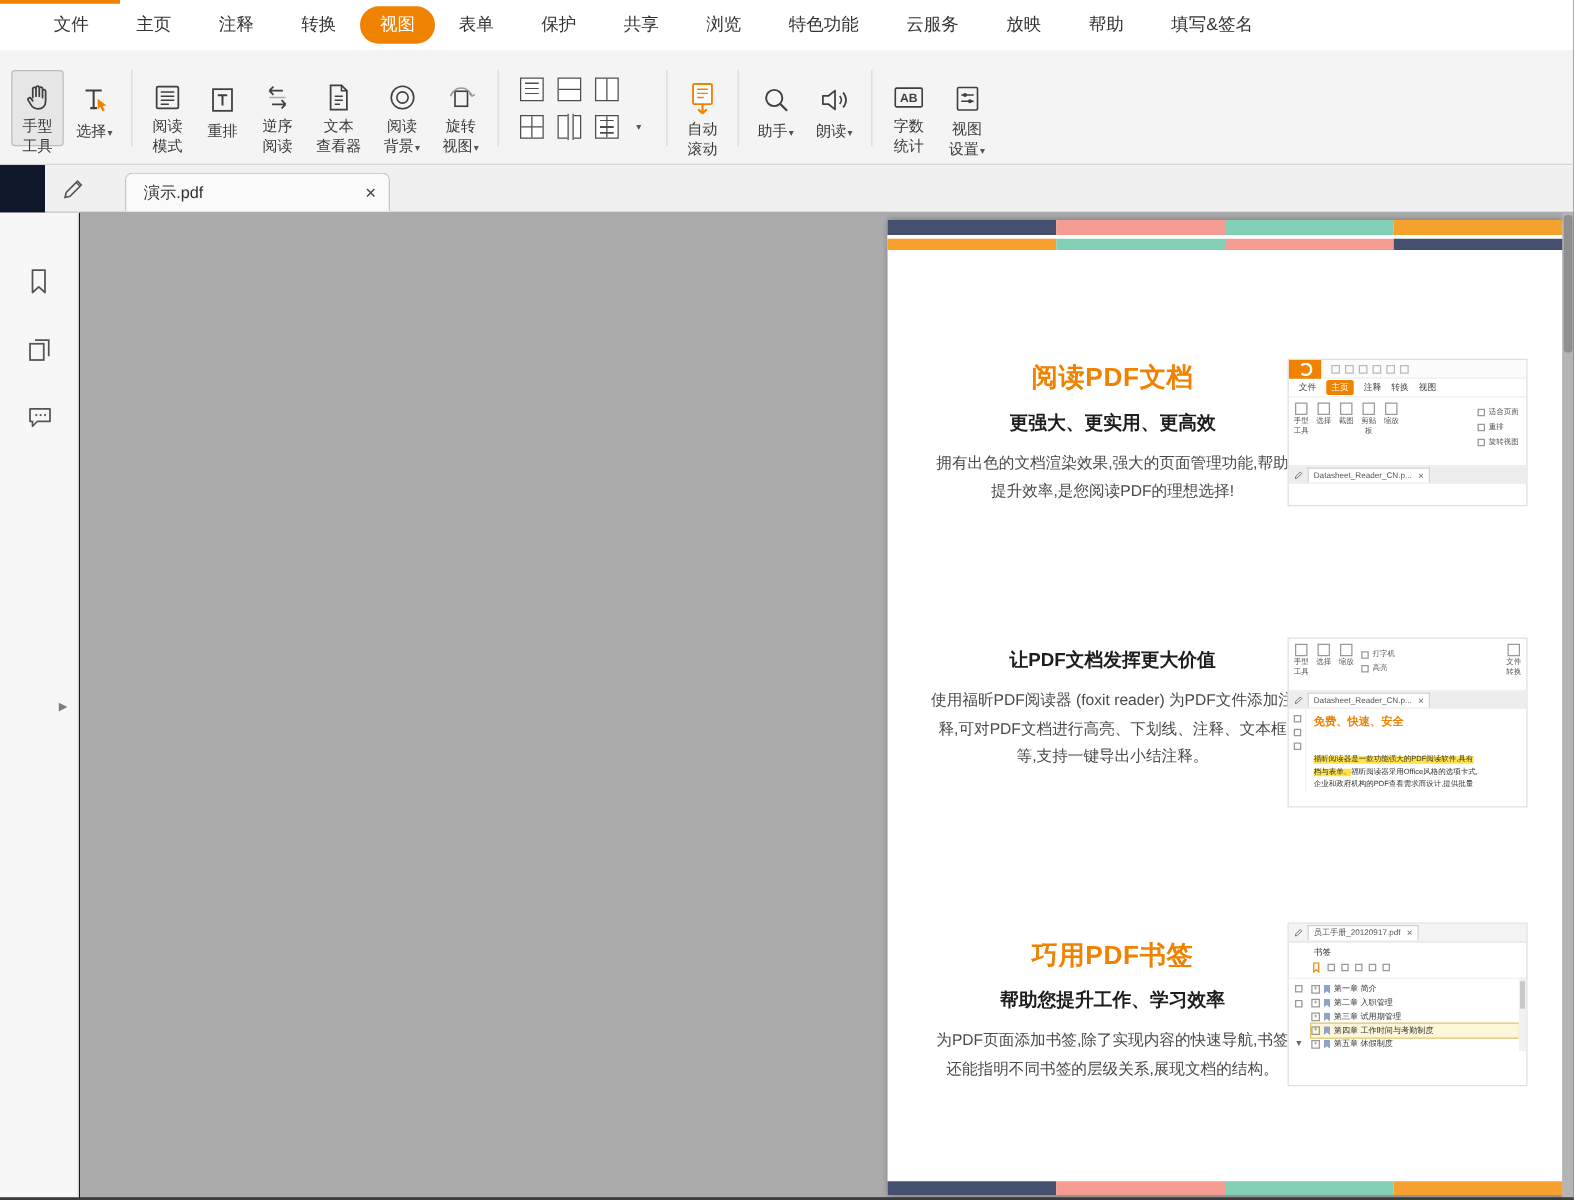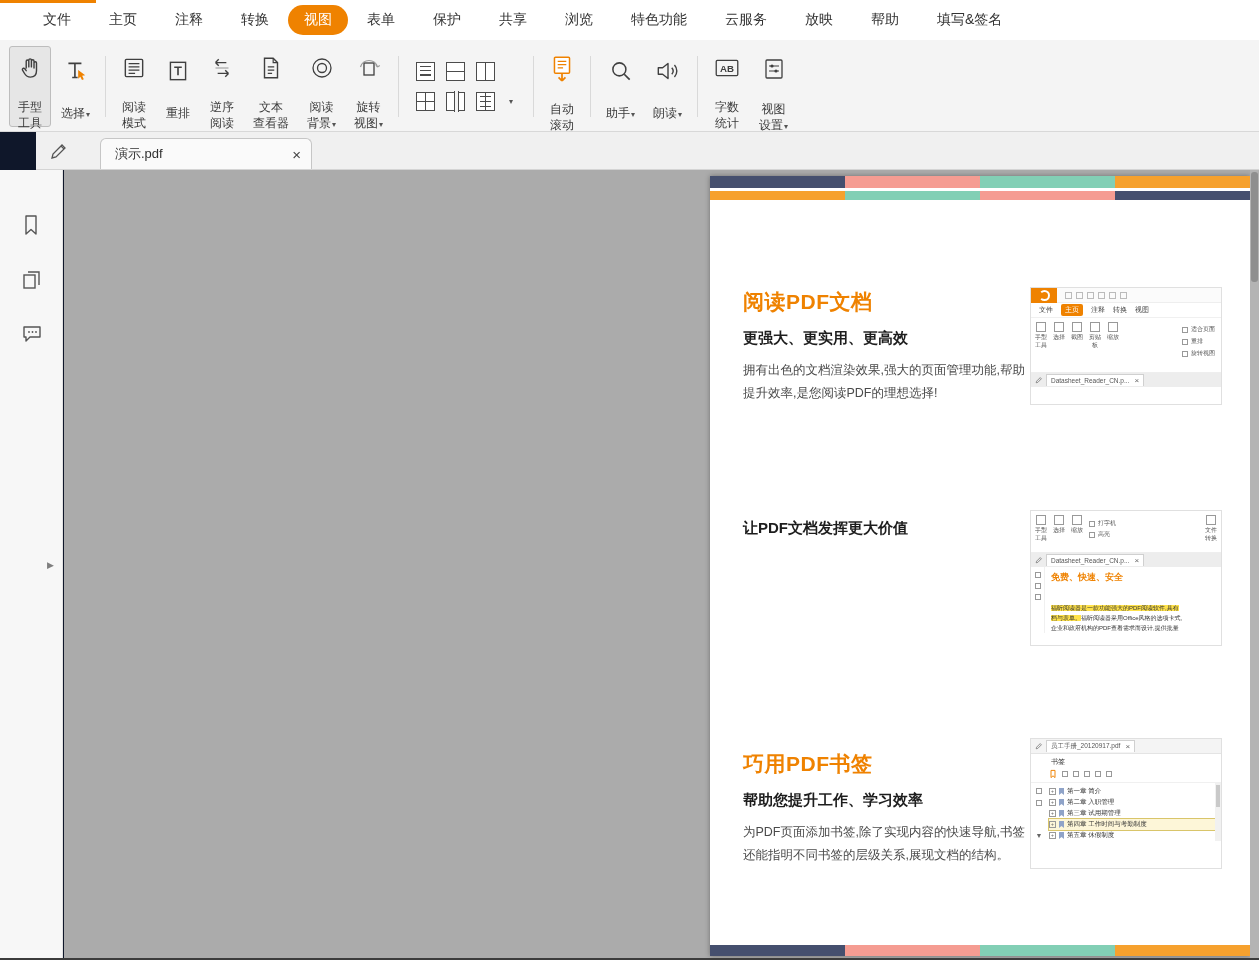--- a/index.html
+++ b/index.html
@@ -11,21 +11,21 @@
   .accent-strip { position:absolute; top:0; left:0; width:96px; height:3px; background:#ef8200; z-index:5; }
   .bottombar { position:absolute; bottom:0; left:0; right:0; height:2px; background:#3c3c3c; z-index:5; }
 
   
   .menubar { position:absolute; top:0; left:0; right:0; height:40px; display:flex; align-items:center; padding-left:24px; background:#fff; }
   .menu-item { font-size:14px; color:#333; padding:6px 19px; border-radius:16px; white-space:nowrap; cursor:default; }
   .menu-item.active { background:#ef8200; color:#fff; padding:6px 16px; }
 
   
   .ribbon { position:absolute; top:40px; left:0; right:0; height:92px; background:#f4f4f4; border-bottom:1px solid #d8d8d8; display:flex; align-items:stretch; padding:4px 0 2px 8px; }
-  .tool { display:flex; flex-direction:column; align-items:center; justify-content:flex-start; padding:8px 7px 2px; margin:2px 1px; border:1px solid transparent; border-radius:3px;gap:16px; }
+  .tool { display:flex; flex-direction:column; align-items:center; justify-content:flex-start; padding:8px 7px 2px; margin:12px 1px; border:1px solid transparent; border-radius:3px; }
   .tool.selected { background:#e6e6e6; border-color:#bdbdbd; }
   .ticon { height:32px; display:flex; align-items:center; justify-content:center; }
   .tlabel { font-size:12px; line-height:1.3; color:#3a3a3a; text-align:center; white-space:pre-line; margin-top:3px; }
   .dd { font-size:8px; color:#555; margin-left:1px; }
   .sep { width:1px; background:#d9d9d9; margin:12px 6px; }
 
   .layout-tool { display:flex; flex-direction:column; justify-content:center; padding:0 10px; }
   .lgrid { display:grid; grid-template-columns:21px 21px 21px 12px; grid-auto-rows:22px; gap:8px 9px; align-items:center; justify-items:center; }
   .lc { width:19px; height:19px; border:1.5px solid #4c4c4c; position:relative; background:#fff; }
   .lc.lines::before { content:""; position:absolute; inset:3px; background:repeating-linear-gradient(to bottom,#4c4c4c 0 1.2px,transparent 1.2px 4.2px); }
@@ -58,21 +58,21 @@
   .page { position:absolute; left:646px; top:6px; width:540px; height:780px; background:#fff; box-shadow:0 0 5px rgba(0,0,0,.35); }
   .stripe-row { display:flex; }
   .stripe-row.r1 { height:12px; }
   .stripe-gap { height:3px; background:#fff; }
   .stripe-row.r2 { height:9px; }
   .stripe-seg { flex:1; }
   .seg-navy { background:#454f6e; } .seg-salmon { background:#f59c92; }
   .seg-teal { background:#82cfb5; } .seg-orange { background:#f6a12e; }
   .stripe-bottom { position:absolute; bottom:0; left:0; right:0; height:11px; display:flex; }
 
-  .section-text { position:absolute; left:33px; width:294px; }
+  .section-text { position:absolute; left:33px; width:294px;text-align:center; }
   .st1 { top:112px; } .st2 { top:330px; } .st3 { top:574px; }
   .sec-title { font-size:21px; font-weight:bold; color:#ef8200; letter-spacing:.5px; }
   .sec-sub { font-size:15px; color:#1d1d1d; margin-top:13px; font-weight:600; }
   .sec-body { font-size:12.5px; color:#4a4a4a; margin-top:11px; line-height:1.8; }
 
   
   .thumb { position:absolute; left:320px; width:192px; background:#fff; border:1px solid #e0e0e0; overflow:hidden; }
   .tb1 { top:111px; height:118px; } .tb2 { top:334px; height:136px; } .tb3 { top:562px; height:131px; }
 
   .t1-titlebar { height:15px; background:#fbfbfb; border-bottom:1px solid #eee; display:flex; align-items:center; }
@@ -419,20 +419,21 @@
               </svg>
             <div class="mini-tab">
               <span>Datasheet_Reader_CN.p...</span>
                 <span class="mini-close">×</span>
             </div>
           </div>
         </div>
 
         <div class="section-text st2">
           <div class="sec-sub">让PDF文档发挥更大价值</div>
+          <div class="sec-body">使用福昕PDF阅读器 (foxit reader) 为PDF文件添加注释,可对PDF文档进行高亮、下划线、注释、文本框等,支持一键导出小结注释。</div>
         </div>
 
         <div class="thumb tb2">
           <div class="t2-toolbar">
             <div class="mini-tool"><span class="tg"></span><span>手型
 工具</span></div>
             <div class="mini-tool"><span class="tg"></span><span>选择</span></div>
             <div class="mini-tool"><span class="tg"></span><span>缩放</span></div>
             <div class="t2-anno">
               <div>

